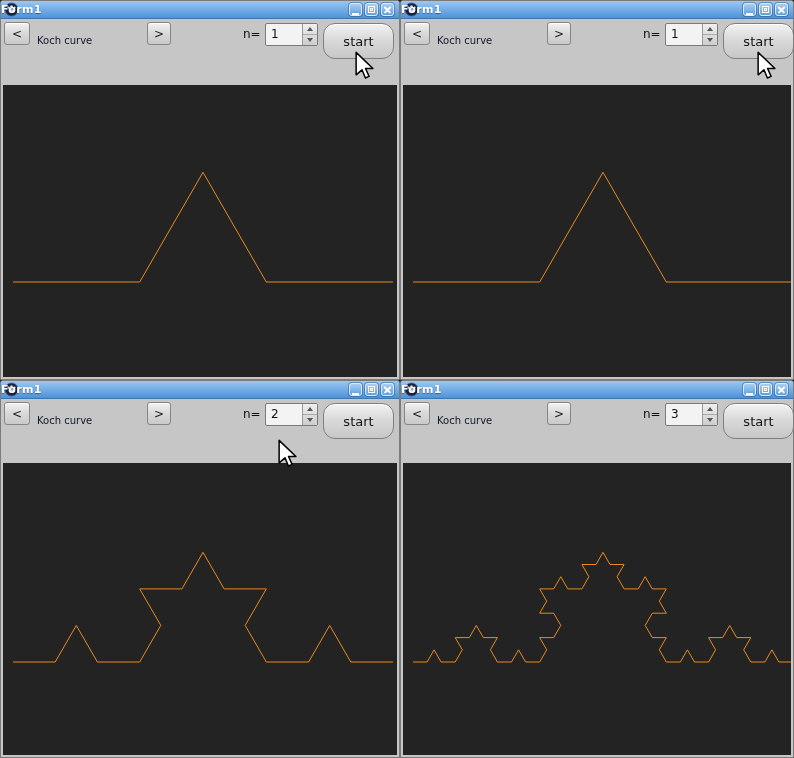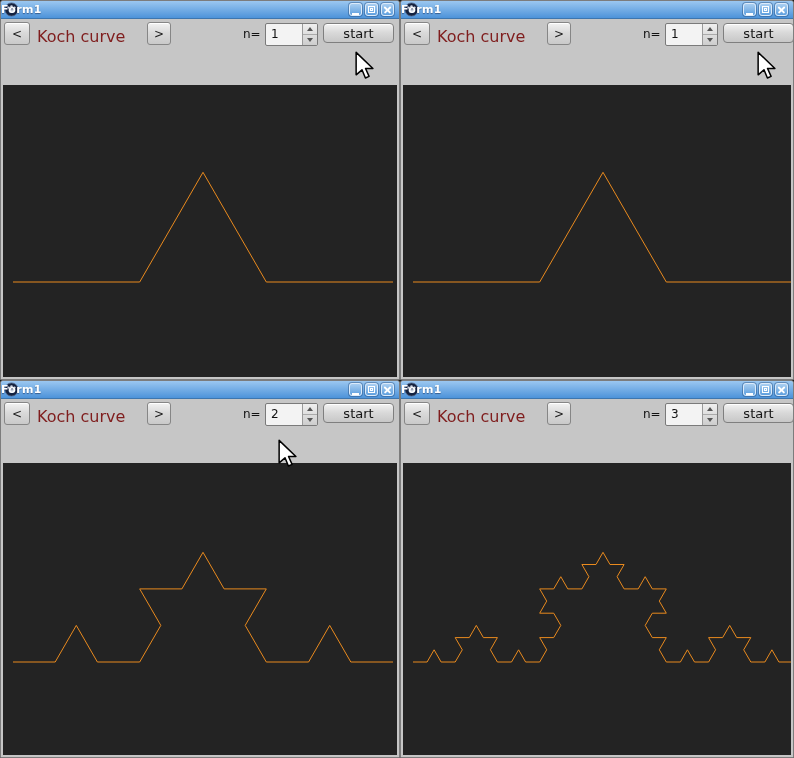--- a/index.html
+++ b/index.html
@@ -50,38 +50,38 @@
   .bottom .toolbar{flex-basis:64px}
   .tb-btn{
     position:absolute;box-sizing:border-box;padding:0;
     border:1px solid #868686;border-radius:3px;
     background:linear-gradient(180deg,#F3F3F3,#DADADA 45%,#C9C9C9);
     box-shadow:inset 0 1px 0 #fff;
     font-family:"DejaVu Sans",sans-serif;font-size:12px;color:#1a1a1a;
   }
   .prev{left:3px;top:3px;width:26px;height:23px}
   .next{left:146px;top:3px;width:24px;height:23px}
-  .tb-label{position:absolute;left:36px;top:8px;font-size:16px;color:#7f1d1d}
+  .tb-label{position:absolute;left:36px;top:16px;font-size:10px;color:#0f172a}
   .n-label{position:absolute;left:242px;top:8px;font-size:12px;color:#111}
   .spinbox{
     position:absolute;left:264px;top:4px;width:53px;height:23px;box-sizing:border-box;
     border:1px solid #7a7a7a;border-radius:2px;background:#F3F3F3;display:flex;overflow:hidden;
   }
   .spin-value{flex:1;font-size:12px;color:#111;padding:3px 0 0 5px}
   .spin-arrows{
     width:14px;flex:0 0 14px;border-left:1px solid #9a9a9a;display:flex;flex-direction:column;
     background:linear-gradient(180deg,#EFEFEF,#CDCDCD);
   }
   .spin-up,.spin-down{flex:1;display:flex;align-items:center;justify-content:center}
   .spin-up{border-bottom:1px solid #aaa}
   .tri-up{width:0;height:0;border-left:3px solid transparent;border-right:3px solid transparent;border-bottom:4px solid #555}
   .tri-down{width:0;height:0;border-left:3px solid transparent;border-right:3px solid transparent;border-top:4px solid #555}
   .start-btn{
-    position:absolute;left:322px;top:4px;width:71px;height:20px;box-sizing:border-box;
-    border:1px solid #7f7f7f;border-radius:4px;
+    position:absolute;left:322px;top:4px;width:71px;height:36px;box-sizing:border-box;
+    border:1px solid #7f7f7f;border-radius:12px;
     background:linear-gradient(180deg,#F3F3F3,#DADADA 45%,#C7C7C7);
     box-shadow:inset 0 1px 0 #fff;
     font-family:"DejaVu Sans",sans-serif;font-size:13px;color:#141414;
   }
 
   
   .canvas{flex:1;margin:0 2px 2px;background:#232323;position:relative;overflow:hidden}
   .curve-svg{width:100%;height:100%;display:block}
 
   

